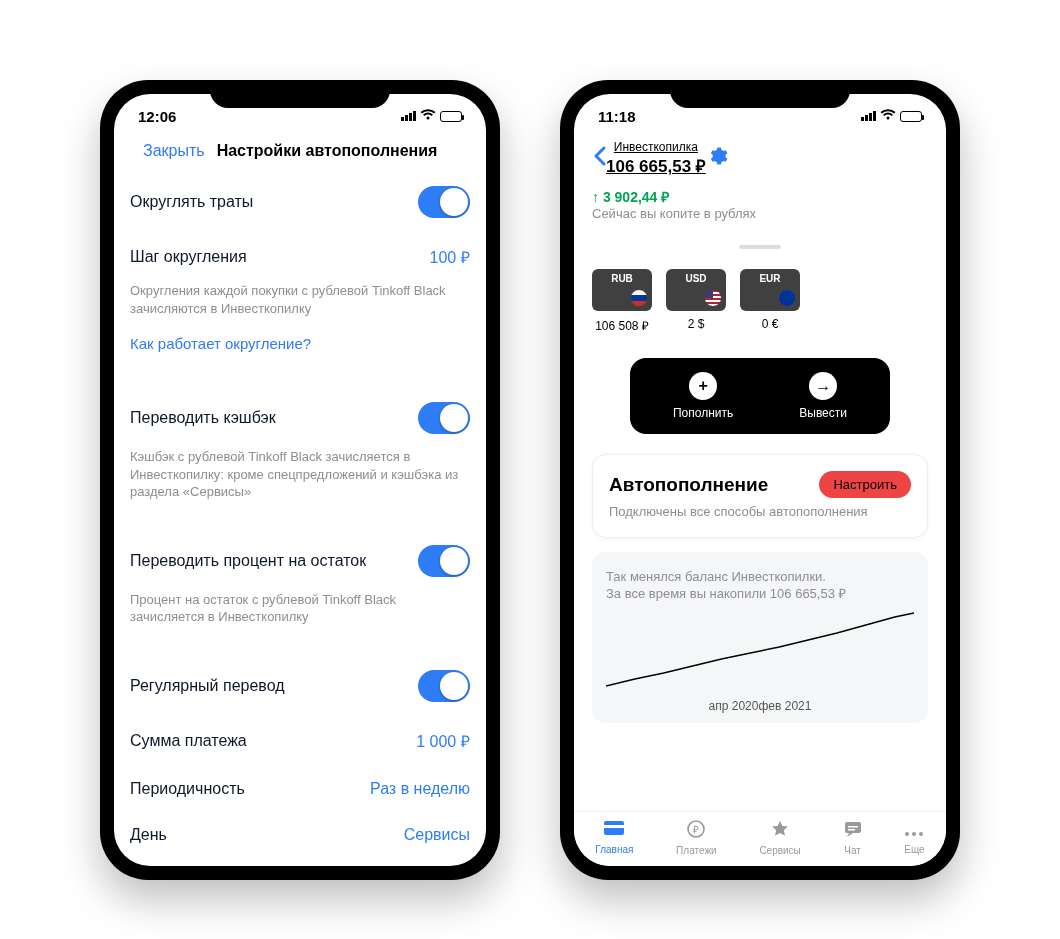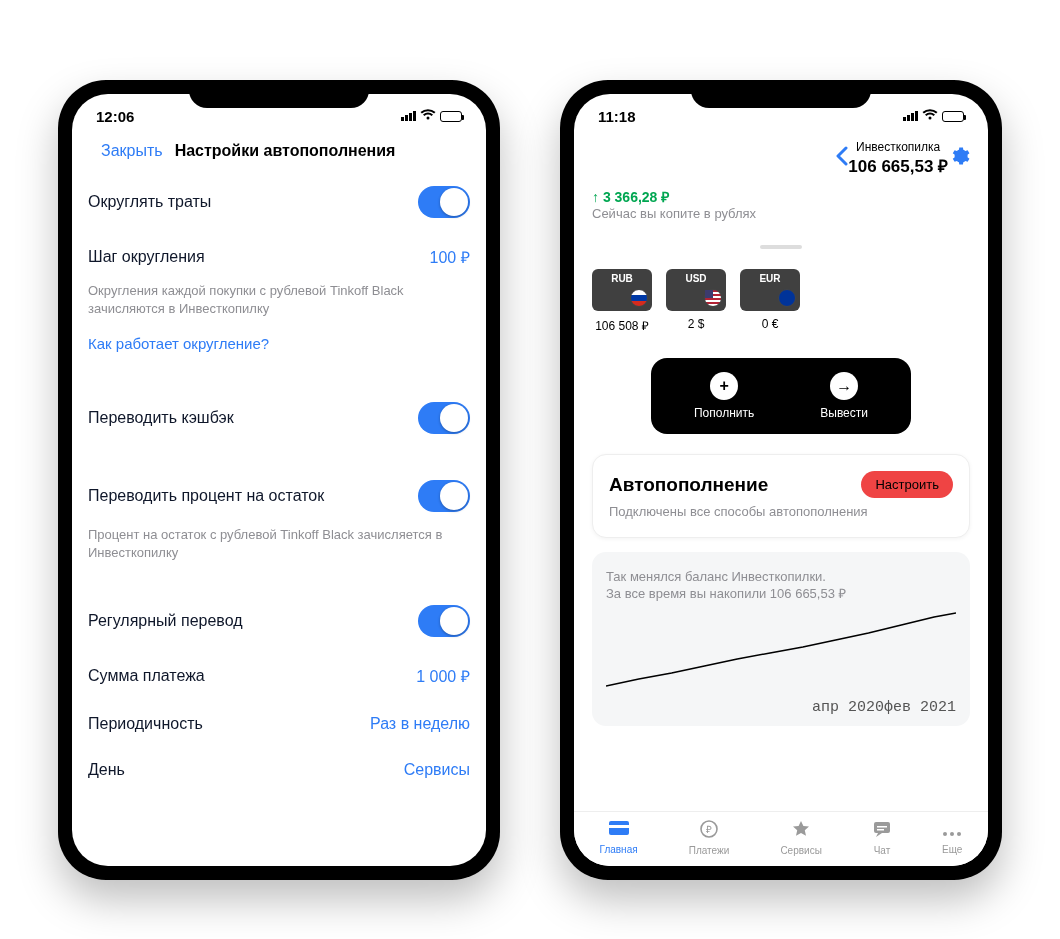--- a/index.html
+++ b/index.html
@@ -5,21 +5,21 @@
   * { box-sizing: border-box; margin: 0; padding: 0; }
   body {
     background: #ffffff;
     font-family: -apple-system, BlinkMacSystemFont, "Segoe UI", Arial, sans-serif;
     display: flex;
     justify-content: center;
     gap: 60px;
     padding: 80px 20px;
   }
   .phone {
-    width: 442px;
+    width: 400px;
     height: 800px;
     background: #000;
     border-radius: 48px;
     padding: 14px;
     position: relative;
     box-shadow: 0 20px 40px rgba(0,0,0,0.25);
   }
   .screen {
     width: 100%;
     height: 100%;
@@ -84,22 +84,23 @@
   }
   .toggle::after {
     content:''; position:absolute; right:2px; top:2px;
     width:28px; height:28px; background:#fff; border-radius:50%;
     box-shadow:0 1px 3px rgba(0,0,0,.3);
   }
   .gap { height: 18px; }
 
   
   .header2 {
-    display:flex; align-items:center; justify-content:flex-end;
+    display:flex; align-items:center; justify-content:flex-start;
     padding: 6px 18px 4px;
+    text-decoration: underline;
   }
   .back-btn { color:#2e7cf6; font-size:22px; font-weight:300; }
   .header2-center { text-align:center; }
   .header2-sub { font-size:12px; color:#000; }
   .header2-main { font-size:17px; font-weight:700; color:#000; }
   .gear { color:#2e7cf6; font-size:20px; }
   .profit-row { padding: 6px 18px; }
   .profit { color:#00a651; font-size:14px; font-weight:600; }
   .profit-sub { color:#8e8e93; font-size:13px; }
   .content2 { flex:1; overflow-y:auto; padding: 0 18px; }
@@ -146,21 +147,21 @@
     background:#ef4444; color:#000; font-size:13px; font-weight:500;
     padding:6px 14px; border-radius:16px;
   }
   .auto-sub { font-size:13px; color:#8e8e93; margin-top:6px; line-height:1.3; }
   .chart-card {
     background:#f5f6f7; border-radius:14px; padding:16px 14px 8px;
     margin-top:14px;
   }
   .chart-text { font-size:13px; color:#8e8e93; line-height:1.35; }
   .chart-svg { width:100%; height:80px; margin-top:8px; }
-  .chart-dates { display:flex; justify-content:flex-end; font-size:15px; color:#555; padding:4px 0 2px;font-family:Liberation Mono, monospace;}
+  .chart-dates { display:flex; justify-content:center; font-size:12px; color:#555; padding:4px 0 2px;}
   .tabbar {
     display:flex; justify-content:space-around; align-items:center;
     border-top:1px solid #eee; padding:8px 0 10px; background:#fff;
   }
   .tab { text-align:center; font-size:10px; color:#9a9a9a; }
   .tab.active { color:#2e7cf6; }
   .tab-icon { font-size:18px; display:block; margin-bottom:2px; }
 </style>
 </head>
 <body>
@@ -203,20 +204,21 @@
       </div>
       <div class="desc">Округления каждой покупки с рублевой Tinkoff Black зачисляются в Инвесткопилку</div>
       <a class="link">Как работает округление?</a>
 
       <div class="gap"></div>
 
       <div class="row">
         <span class="row-label">Переводить кэшбэк</span>
         <div class="toggle"></div>
       </div>
+      <div class="desc">Кэшбэк с рублевой Tinkoff Black зачисляется в Инвесткопилку: кроме спецпредложений и кэшбэка из раздела «Сервисы»</div>
 
       <div class="gap"></div>
 
       <div class="row">
         <span class="row-label">Переводить процент на остаток</span>
         <div class="toggle"></div>
       </div>
       <div class="desc">Процент на остаток с рублевой Tinkoff Black зачисляется в Инвесткопилку</div>
 
       <div class="gap"></div>
@@ -273,21 +275,21 @@
         <div class="header2-main">106 665,53 ₽</div>
       </div>
       <span class="gear">
         <svg width="22" height="22" viewBox="0 0 24 24">
             <path fill="#2e7cf6" d="M12 8a4 4 0 100 8 4 4 0 000-8zm9.4 4a7.4 7.4 0 00-.1-1.3l2.1-1.6-2-3.5-2.5 1a7.5 7.5 0 00-2.2-1.3l-.4-2.6h-4l-.4 2.6a7.5 7.5 0 00-2.2 1.3l-2.5-1-2 3.5 2.1 1.6a7.4 7.4 0 000 2.6l-2.1 1.6 2 3.5 2.5-1a7.5 7.5 0 002.2 1.3l.4 2.6h4l.4-2.6a7.5 7.5 0 002.2-1.3l2.5 1 2-3.5-2.1-1.6c.07-.43.1-.86.1-1.3z"></path>
           </svg>
       </span>
     </div>
 
     <div class="profit-row">
-      <div class="profit">↑ 3 366,28 ₽</div>
+      <div class="profit">↑ 3 902,44 ₽</div>
       <div class="profit-sub">Сейчас вы копите в рублях</div>
     </div>
 
     <div class="content2">
       <div class="divider-tab"></div>
 
       <div class="cards">
         <div class="card-col">
           <div class="card"><span>RUB</span><div class="card-flag flag-ru"></div></div>
           <div class="card-val">106 508 ₽</div>

